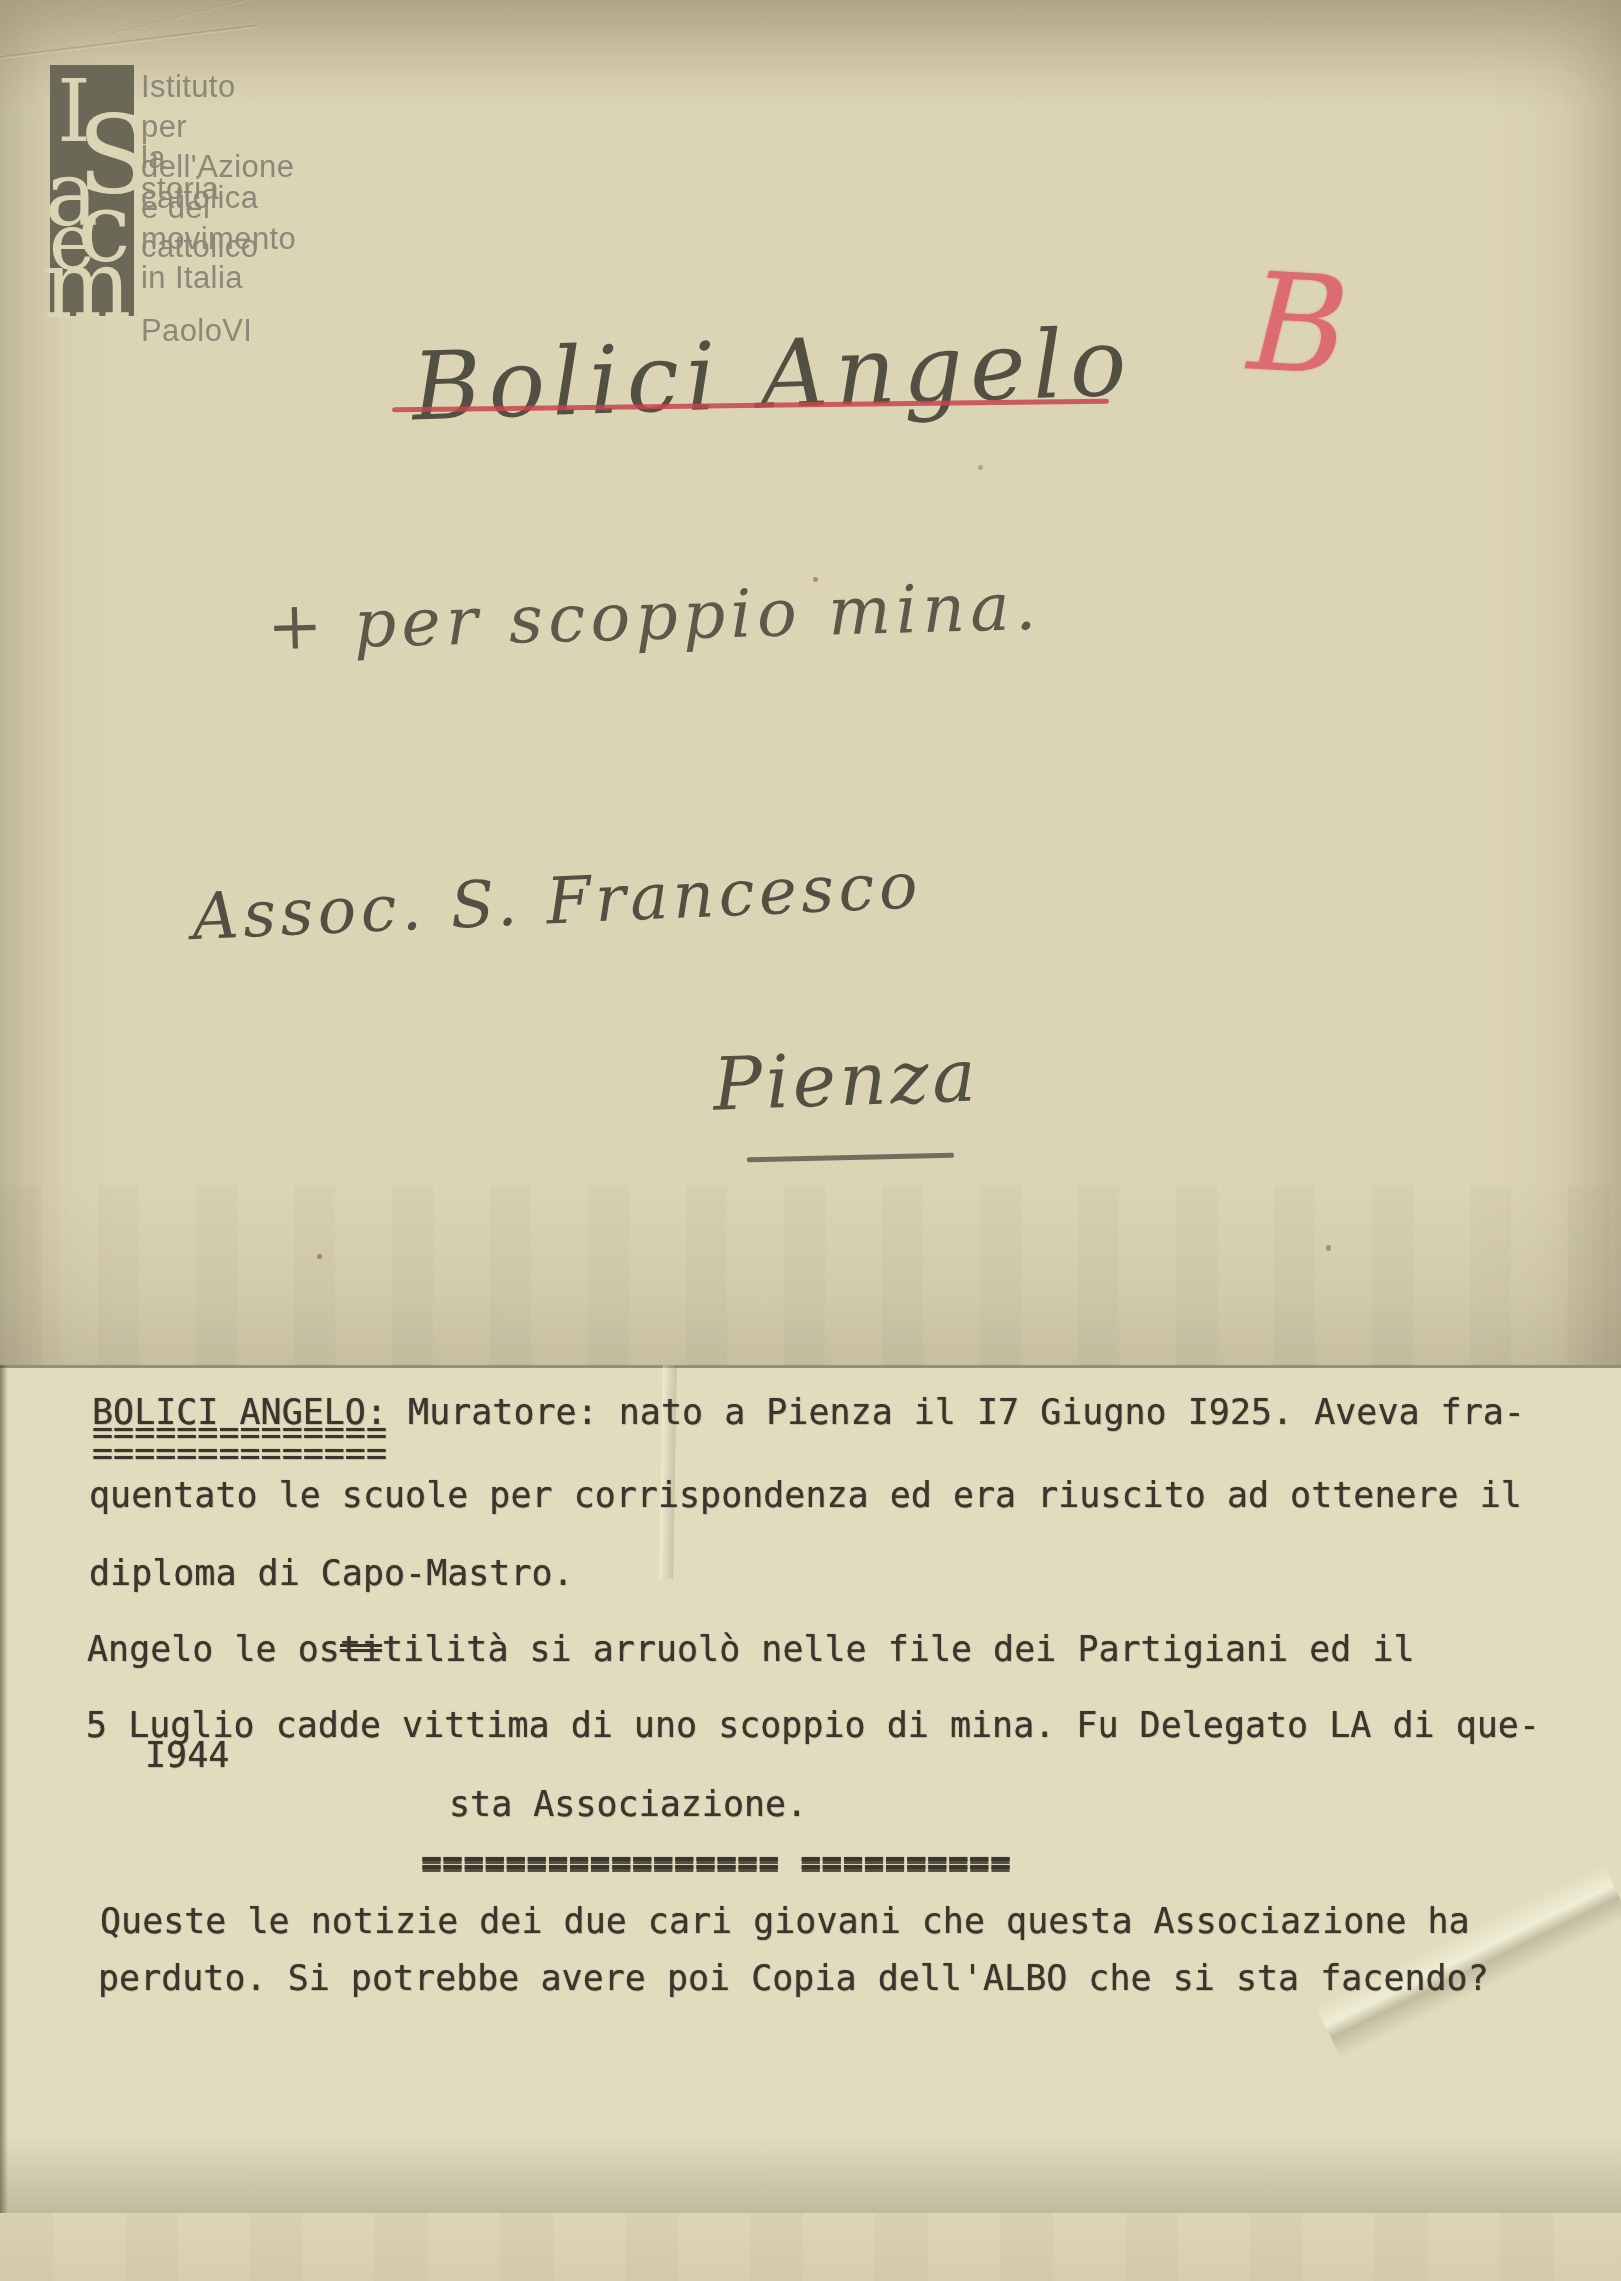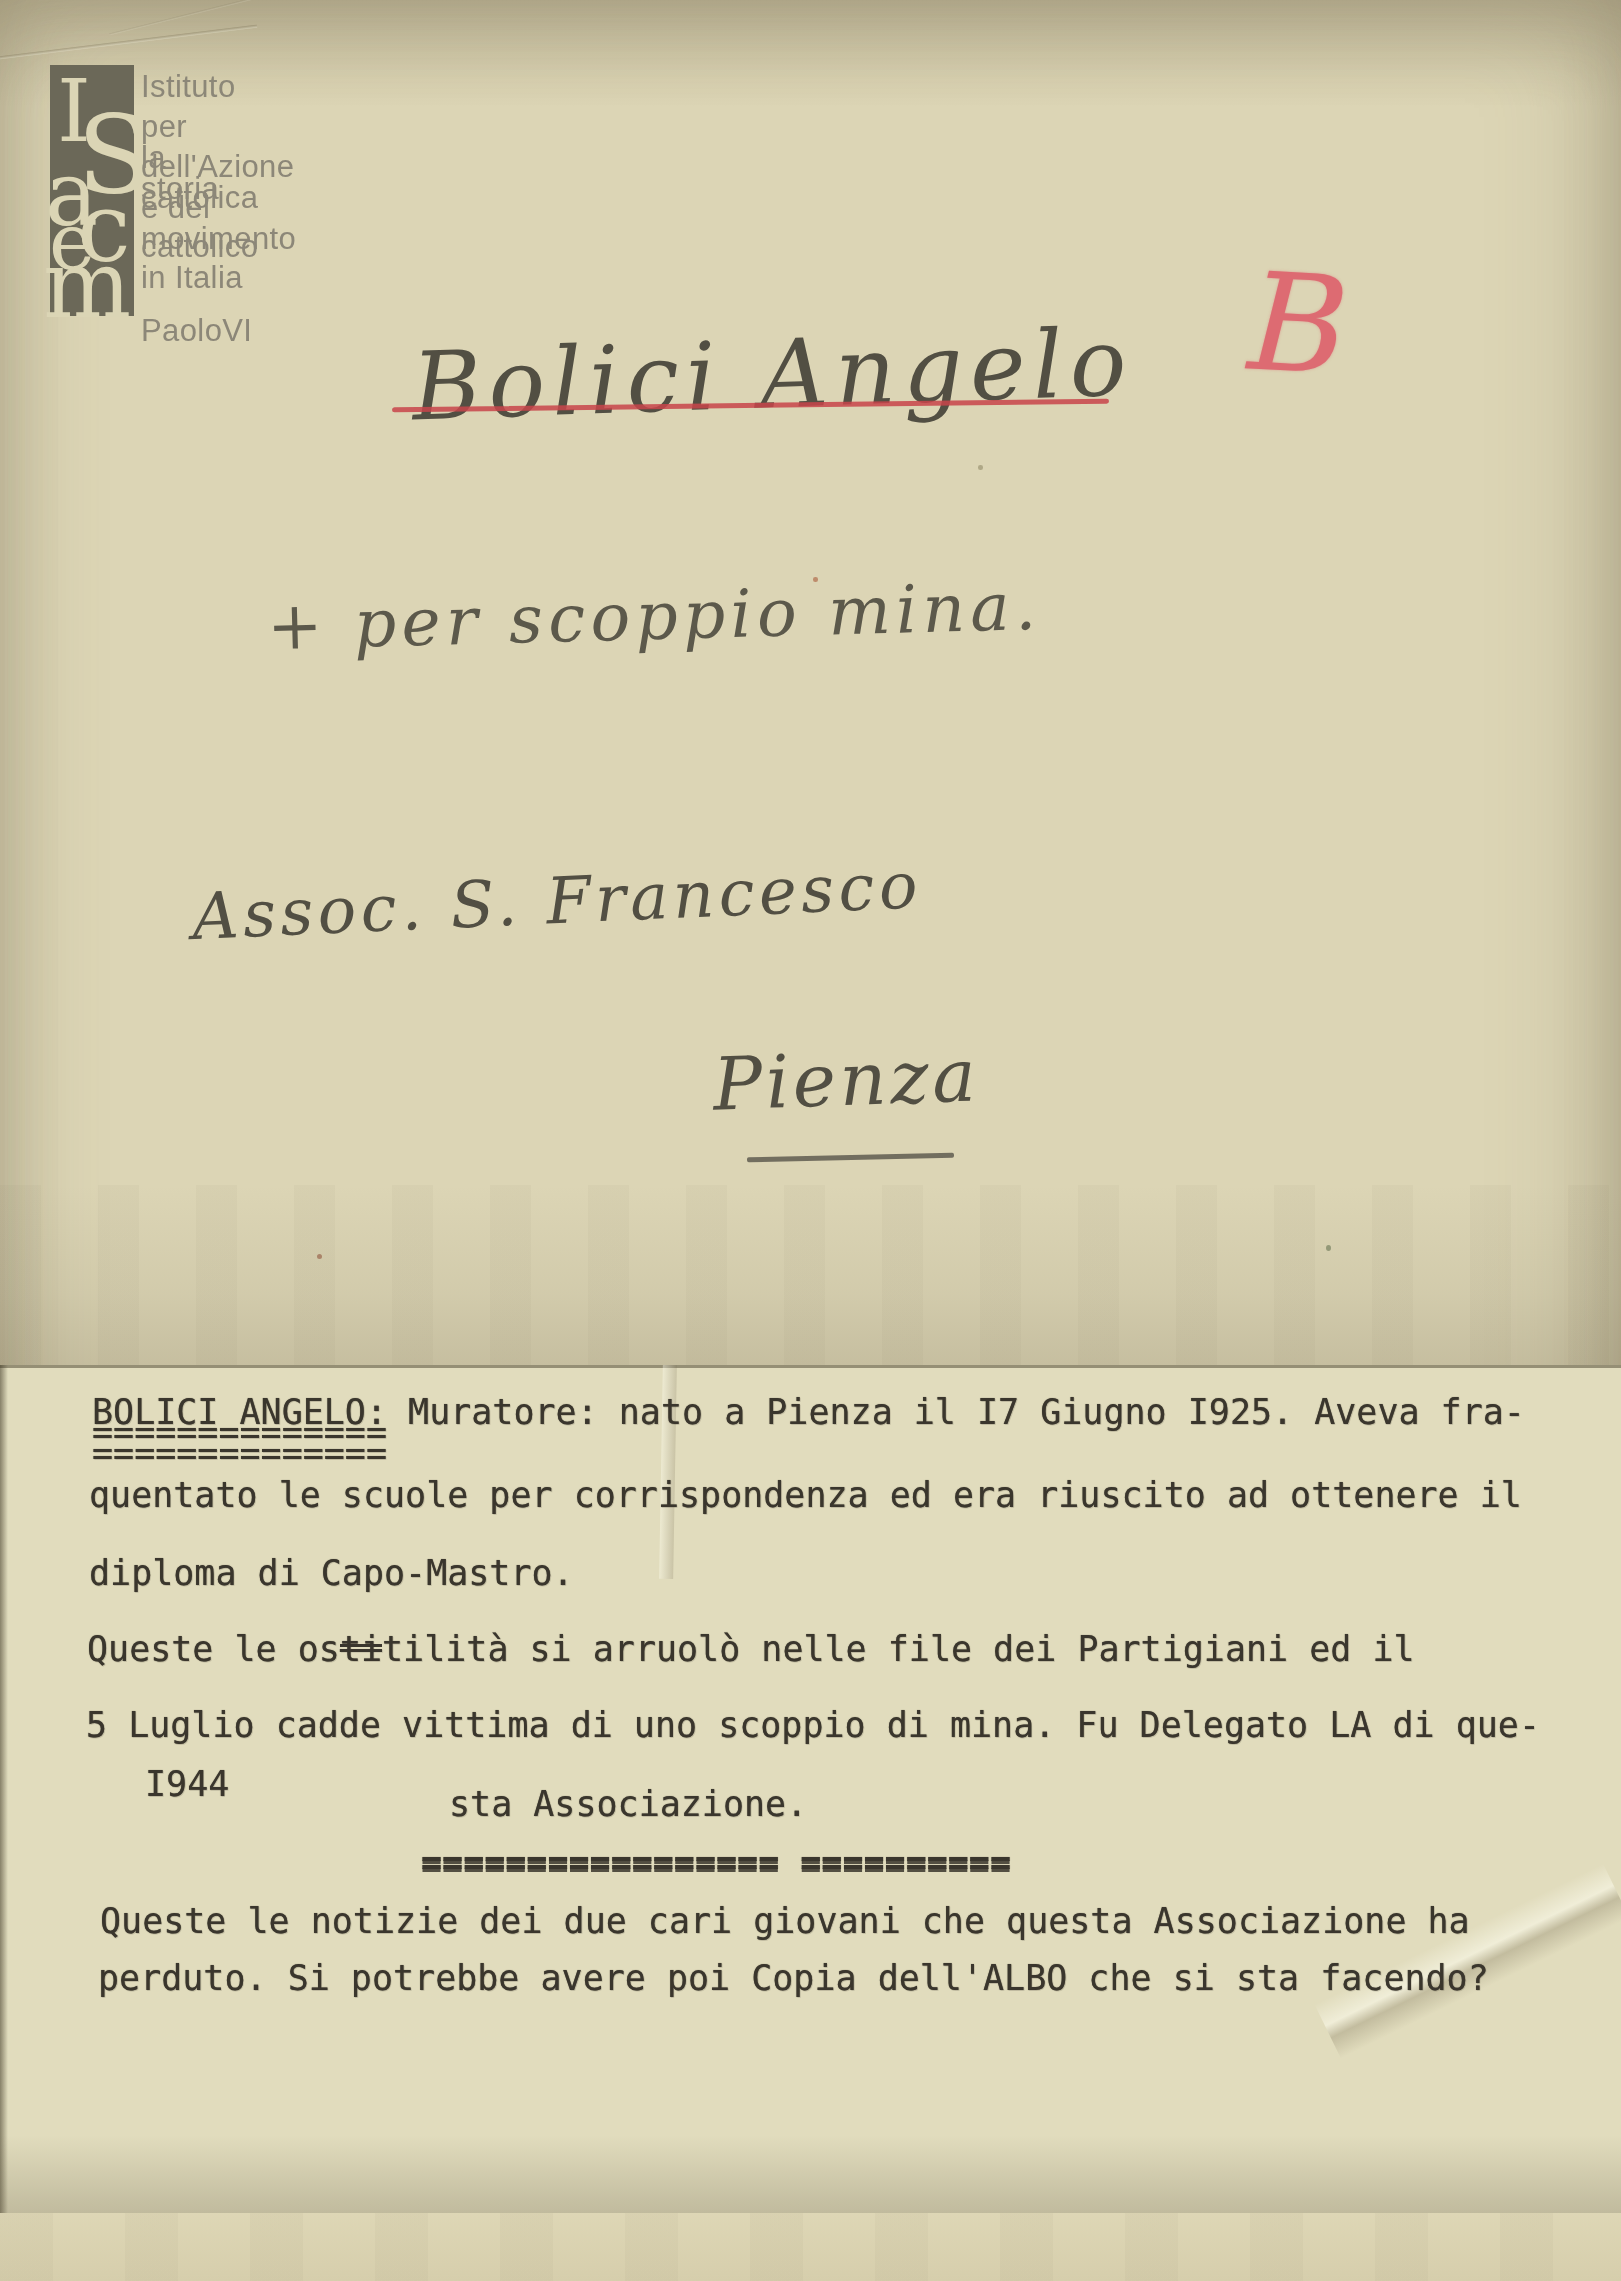--- a/index.html
+++ b/index.html
@@ -74,21 +74,21 @@
   .typed{position:absolute;font-family:"DejaVu Sans Mono","Liberation Mono",monospace;
     font-size:35px;line-height:1.18;color:#3a362d;white-space:nowrap;
     text-shadow:0 0 0.9px rgba(48,43,32,.75),0.9px 0.9px 0 rgba(48,43,32,.12);}
   .t-l1{left:92px;top:27px;}
   .t-dash1{left:92px;top:50px;line-height:1;}
   .t-dash2{left:92px;top:71px;line-height:1;}
   .t-l2{left:89px;top:110px;}
   .t-l3{left:89px;top:188px;}
   .t-l4{left:87px;top:264px;}
   .t-l5{left:86px;top:340px;}
-  .t-year{left:145px;top:399px;}
+  .t-year{left:145px;top:370px;}
   .t-l7{left:417px;top:419px;margin-left:32px;}
   .t-sep{left:421px;top:477px;font-weight:bold;text-shadow:0 2.7px 0 rgba(58,54,45,.85),0 0 0.9px rgba(48,43,32,.8);}
   .t-l8{left:100px;top:536px;}
   .t-l9{left:98px;top:593px;}
   .st{position:relative;text-decoration:line-through;text-decoration-thickness:2.7px;}
   .st::after{content:"";position:absolute;left:0;right:0;top:38%;height:2.7px;background:#3a362d;}
 </style>
 </head>
 <body>
 
@@ -136,21 +136,21 @@
     <div class="slip-edge-top"></div>
     <div class="slip-edge-left"></div>
     <div class="slip-crease-v"></div>
     <div class="slip-wrinkle"></div>
 
     <div class="typed t-l1">BOLICI ANGELO: Muratore: nato a Pienza il I7 Giugno I925. Aveva fra-</div>
     <div class="typed t-dash1">==============</div>
     <div class="typed t-dash2">==============</div>
     <div class="typed t-l2">quentato le scuole per corrispondenza ed era riuscito ad ottenere il</div>
     <div class="typed t-l3">diploma di Capo-Mastro.</div>
-    <div class="typed t-l4"><span>Queste le os</span><span class="st">ti</span><span>tilità si arruolò nelle file dei Partigiani ed il</span></div>
+    <div class="typed t-l4"><span>Angelo le os</span><span class="st">ti</span><span>tilità si arruolò nelle file dei Partigiani ed il</span></div>
     <div class="typed t-l5">5 Luglio cadde vittima di uno scoppio di mina. Fu Delegato LA di que-</div>
     <div class="typed t-year">I944</div>
     <div class="typed t-l7">sta Associazione.</div>
     <div class="typed t-sep">================= ==========</div>
     <div class="typed t-l8">Queste le notizie dei due cari giovani che questa Associazione ha</div>
     <div class="typed t-l9">perduto. Si potrebbe avere poi Copia dell'ALBO che si sta facendo?</div>
 
     <div class="slip-shadow-bottom"></div>
   </div>
 

